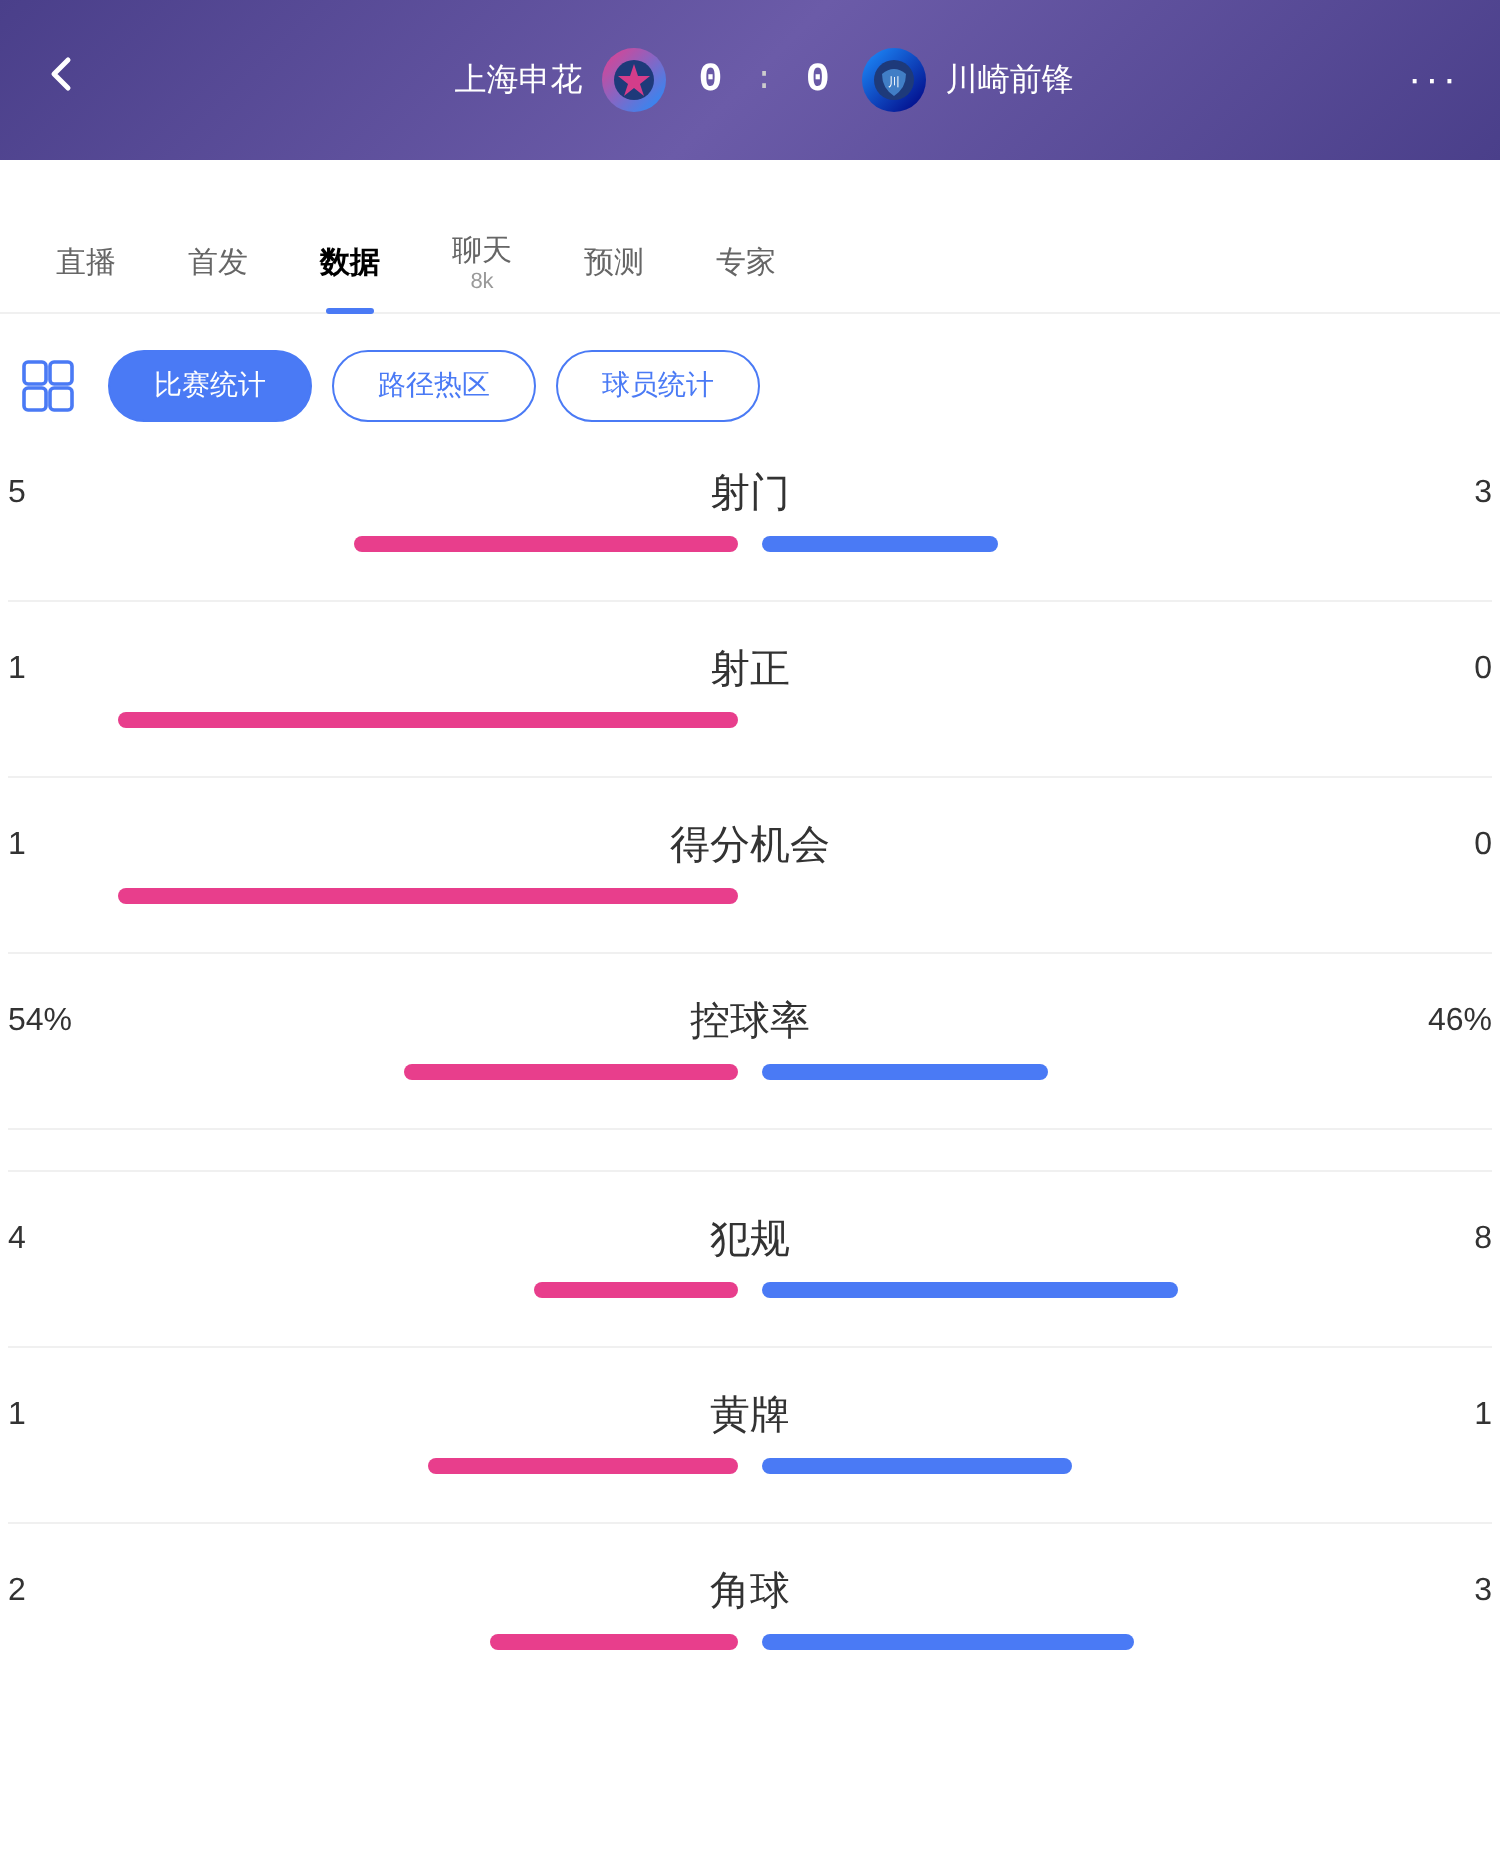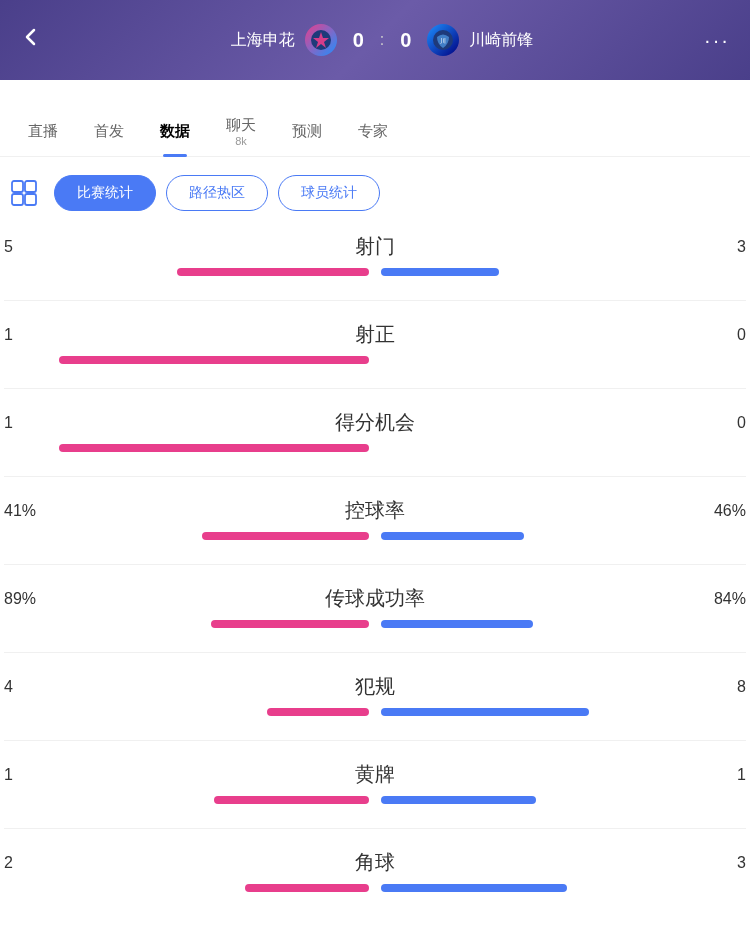--- a/index.html
+++ b/index.html
@@ -26,20 +26,21 @@
       color: white;
       cursor: pointer;
       width: 40px;
     }
     .header-match {
       display: flex;
       align-items: center;
       gap: 10px;
       font-size: 16px;
       font-weight: 500;
+      font-family: Liberation Mono, monospace;
     }
     .header-score {
       font-size: 20px;
       font-weight: bold;
       margin: 0 6px;
     }
     .team-logo {
       width: 32px;
       height: 32px;
       border-radius: 50%;
@@ -333,51 +334,35 @@
       </div>
       <div class="bar-divider"></div>
       <div class="bar-right-container">
         <div class="bar-blue" style="width:0px;max-width:100%"></div>
       </div>
     </div>
   </div>
       <div class="divider-line"></div>
       <div class="stat-row">
     <div class="stat-header">
-      <span class="stat-left-val">41%</span>
+      <span class="stat-left-val">54%</span>
       <span class="stat-label">控球率</span>
       <span class="stat-right-val">46%</span>
     </div>
     <div class="stat-bars">
       <div class="bar-left-container">
         <div class="bar-pink" style="width:167px;max-width:100%"></div>
       </div>
       <div class="bar-divider"></div>
       <div class="bar-right-container">
         <div class="bar-blue" style="width:143px;max-width:100%"></div>
       </div>
     </div>
   </div>
       <div class="divider-line"></div>
-      <div class="stat-row">
-    <div class="stat-header">
-      <span class="stat-left-val">89%</span>
-      <span class="stat-label">传球成功率</span>
-      <span class="stat-right-val">84%</span>
-    </div>
-    <div class="stat-bars">
-      <div class="bar-left-container">
-        <div class="bar-pink" style="width:158px;max-width:100%"></div>
-      </div>
-      <div class="bar-divider"></div>
-      <div class="bar-right-container">
-        <div class="bar-blue" style="width:152px;max-width:100%"></div>
-      </div>
-    </div>
-  </div>
       <div class="divider-line"></div>
       <div class="stat-row">
     <div class="stat-header">
       <span class="stat-left-val">4</span>
       <span class="stat-label">犯规</span>
       <span class="stat-right-val">8</span>
     </div>
     <div class="stat-bars">
       <div class="bar-left-container">
         <div class="bar-pink" style="width:102px;max-width:100%"></div>

